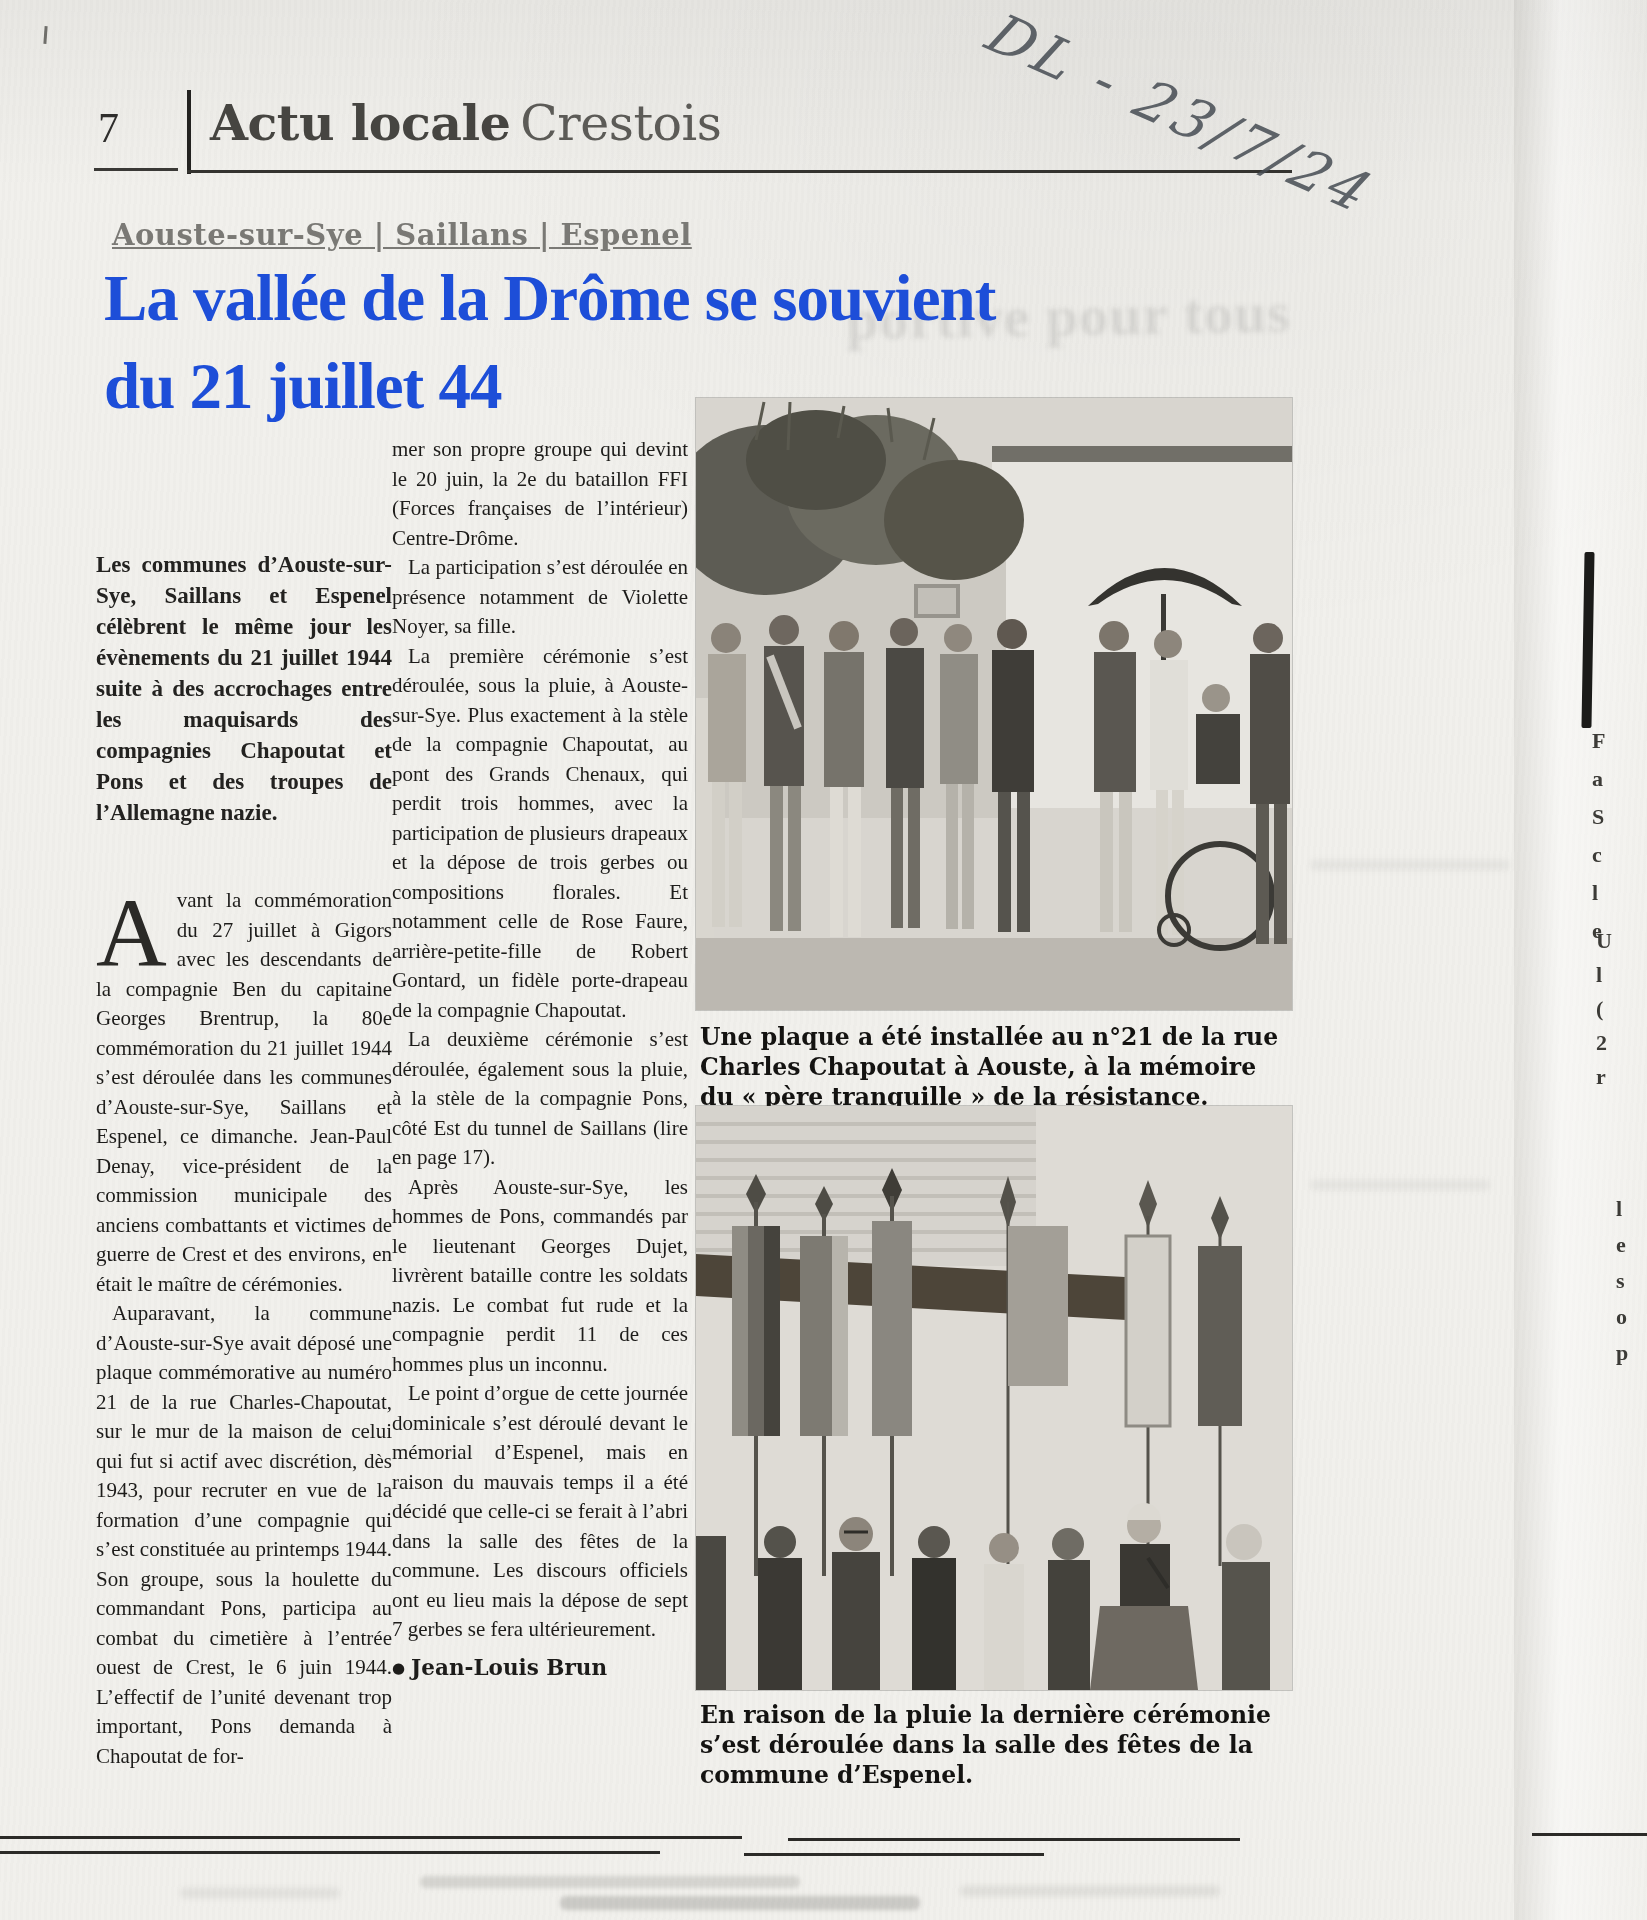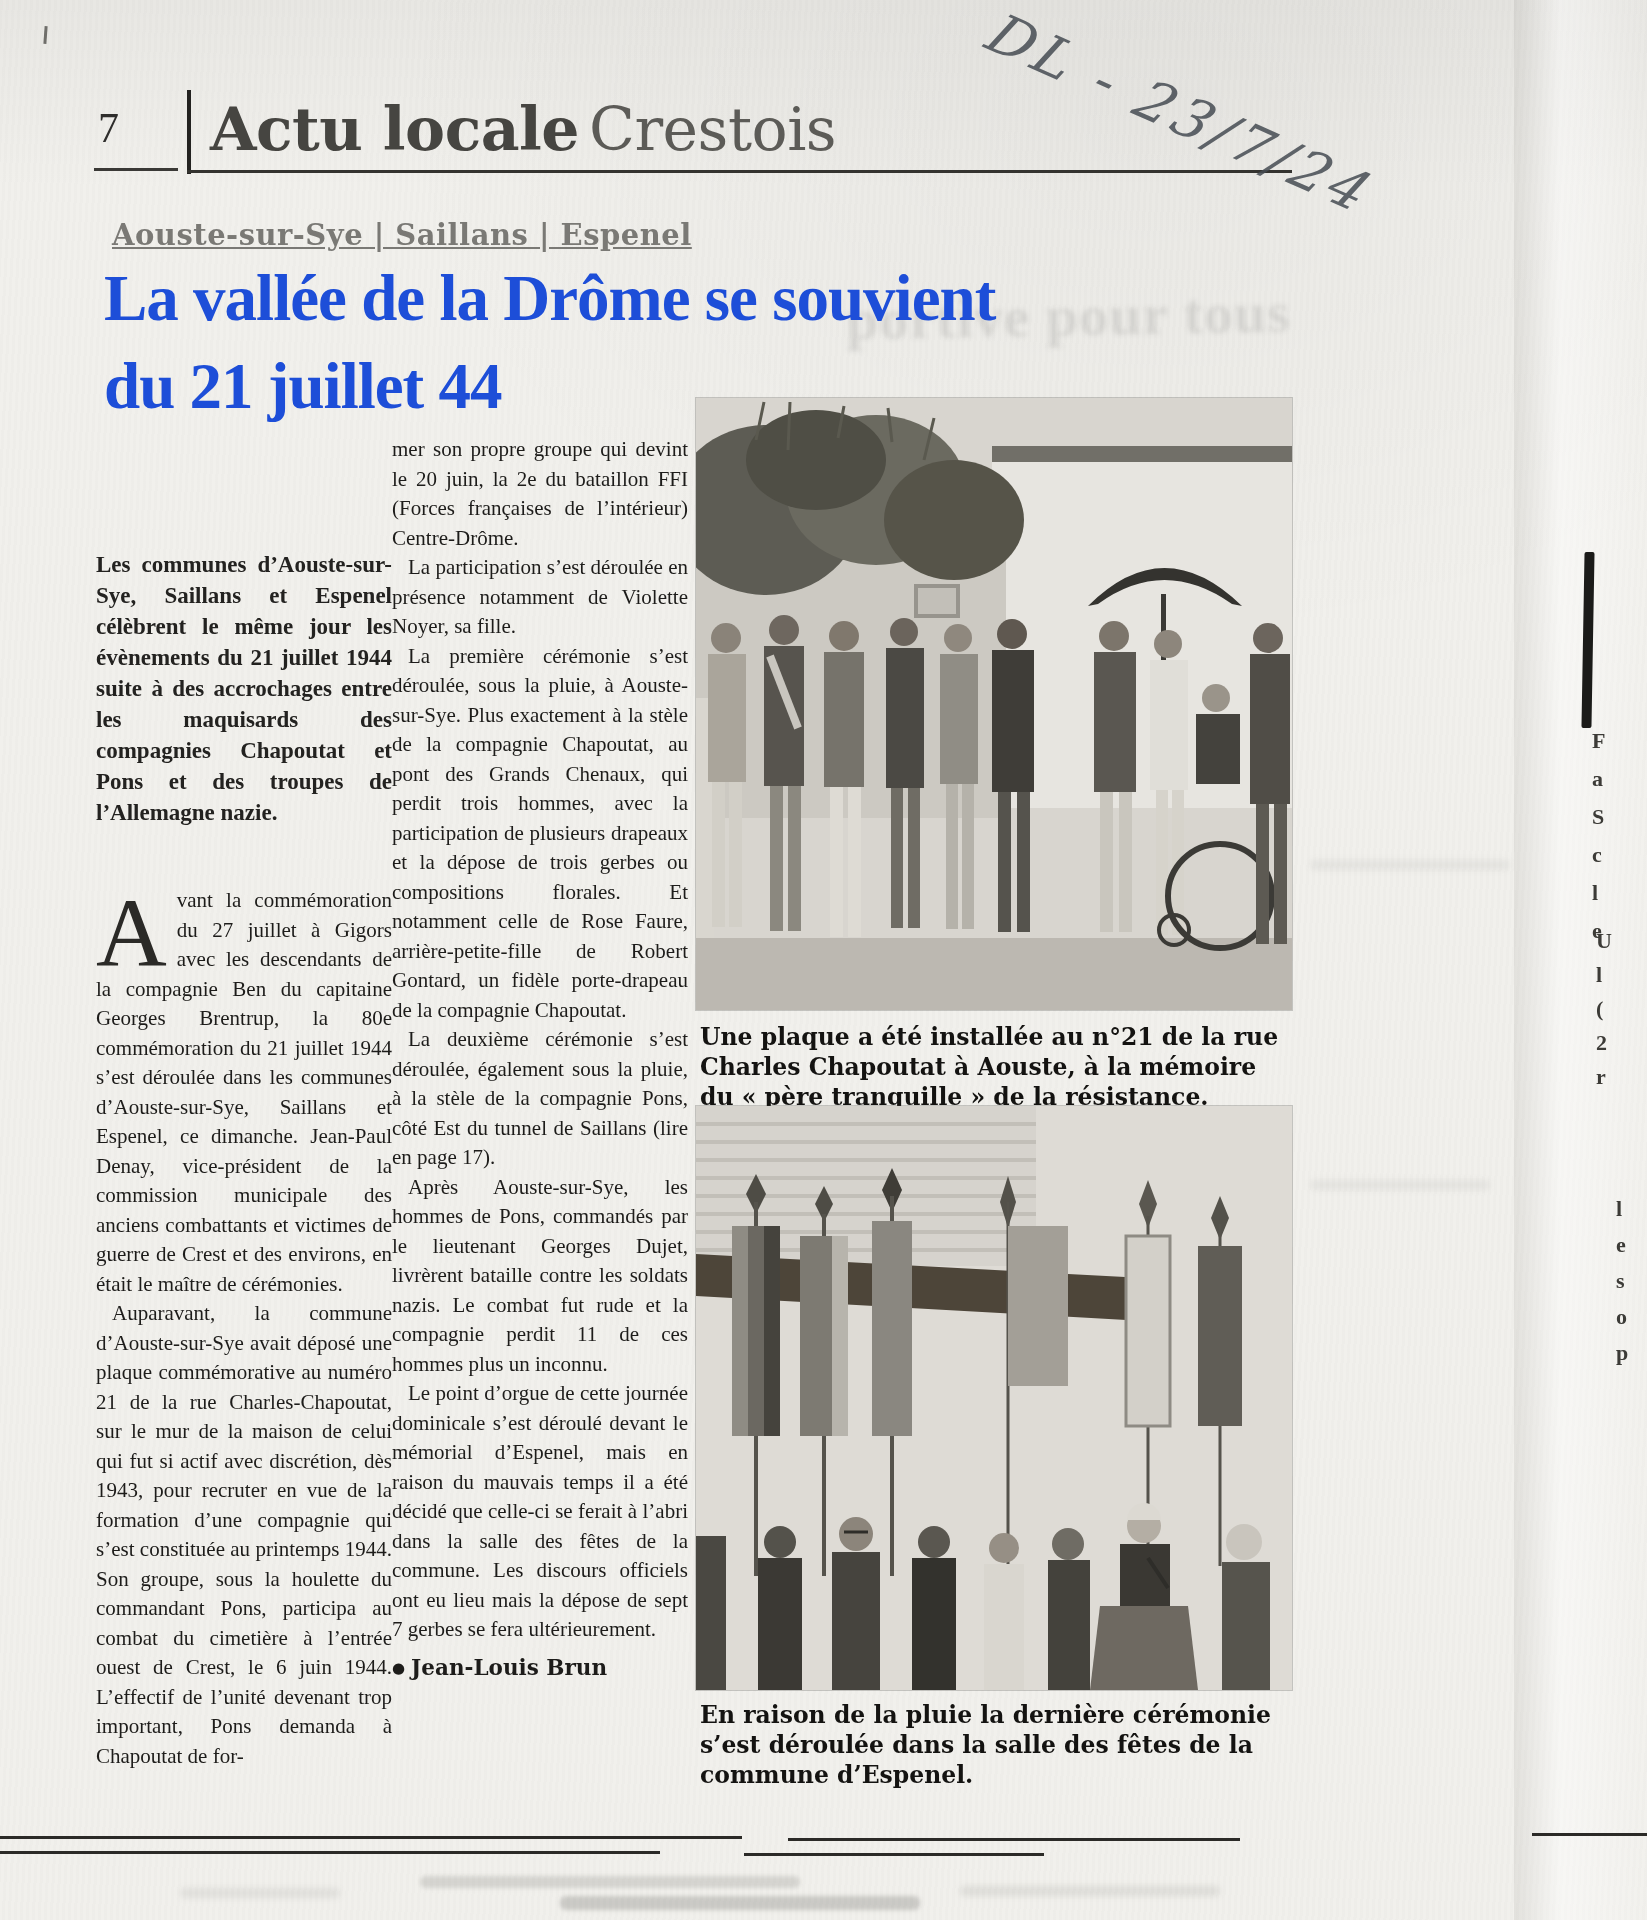--- a/index.html
+++ b/index.html
@@ -16,21 +16,21 @@
       repeating-linear-gradient(93deg, rgba(0,0,0,0.012) 0 3px, rgba(255,255,255,0.015) 3px 6px);
   }
   .right-margin{
     position:absolute;left:1514px;top:0;width:133px;height:1920px;pointer-events:none;
     background:linear-gradient(90deg, rgba(120,118,112,0.12), rgba(255,255,255,0.45) 35%, rgba(246,245,242,0.15));
   }
   
   .pagenum{position:absolute;left:98px;top:104px;font-size:42px;color:#2f2e2c;}
   .pagenum-rule{position:absolute;left:94px;top:168px;width:84px;height:3px;background:#3a3936;}
   .vbar{position:absolute;left:187px;top:90px;width:4px;height:84px;background:#232220;}
-  .masthead-text{position:absolute;left:210px;top:94px;font-size:60px;letter-spacing:-0.5px;white-space:nowrap;font-family:"DejaVu Serif","Liberation Serif",serif;text-align:right;}
+  .masthead-text{position:absolute;left:210px;top:94px;font-size:49px;letter-spacing:-0.5px;white-space:nowrap;font-family:"DejaVu Serif","Liberation Serif",serif;text-align:right;}
   .sec-bold{font-weight:700;color:#464541;}
   .sec-light{font-weight:400;color:#5c5b57;margin-left:10px;}
   .masthead-rule{position:absolute;left:187px;top:170px;width:1105px;height:3px;background:#34332f;}
   
   .handwriting{
     position:absolute;left:1010px;top:2px;width:640px;
     font-family:"DejaVu Serif",serif;font-style:italic;
     font-size:56px;color:#464c53;letter-spacing:5px;
     transform:rotate(24deg) skewX(-8deg);transform-origin:left top;opacity:.85;
   }

